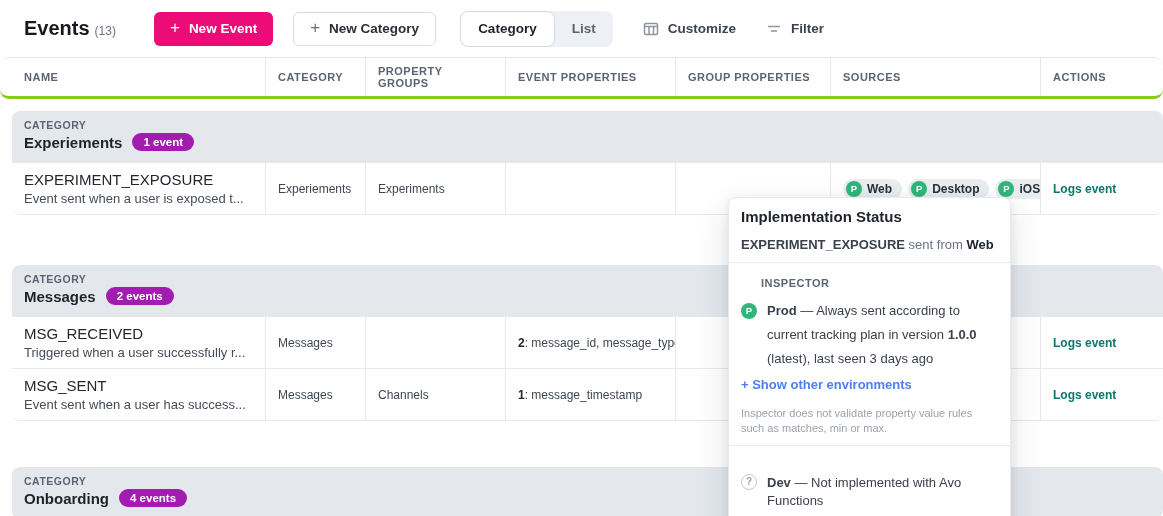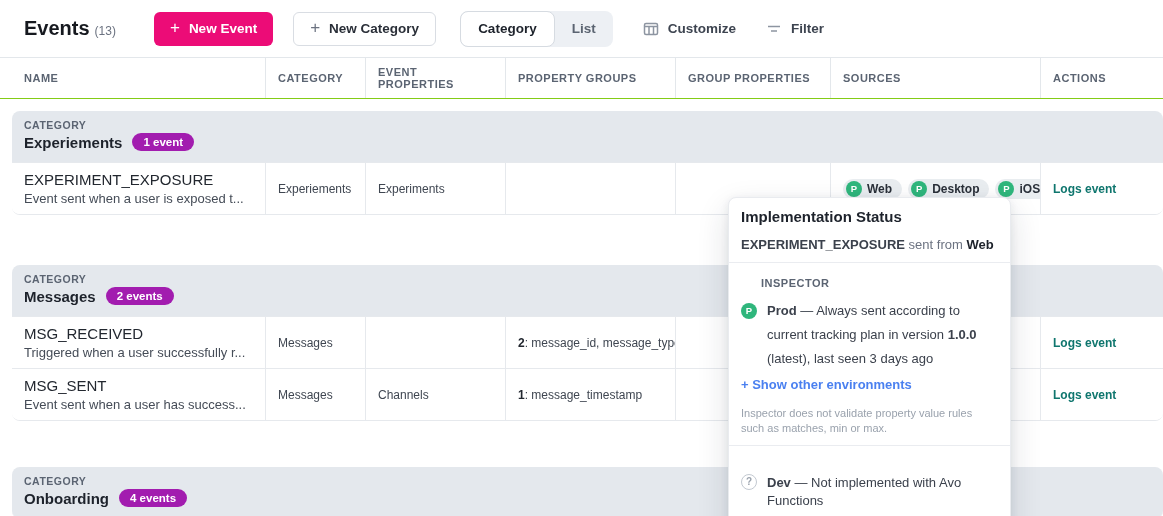--- a/index.html
+++ b/index.html
@@ -18,21 +18,21 @@
   .plus { font-size:17px; font-weight:400; color:#6b7280; line-height:1; position:relative; top:-1px;}
   .segmented { margin-left:24px; display:flex; background:#edf0f4; border-radius:8px; height:36px; align-items:stretch; }
   .seg { display:flex; align-items:center; padding:0 17px; font-size:13.5px; font-weight:700; color:#5b6471; cursor:pointer; border-radius:8px;}
   .seg.active { background:#fff; border:1px solid #d6dbe1; color:#1d222b; }
   .tool-link { display:inline-flex; align-items:center; gap:9px; margin-left:30px;
     font-size:13.5px; font-weight:700; color:#3d4450; cursor:pointer; background:none; border:none; font-family:inherit;}
   .tool-icon { display:inline-flex; color:#8d95a1; }
 
   
   .thead { display:grid; grid-template-columns:265px 100px 140px 170px 155px 210px 1fr; height:42px;
-    border-top:1px solid #e3e7eb; border-bottom:1px solid #84cc16; }
+    border-top:1px solid #e3e7eb; border-bottom:3px solid #84cc16;border-radius:9px; }
   .thead > div { display:flex; align-items:center; padding:0 12px; font-size:11px; font-weight:700;
     letter-spacing:0.5px; color:#5b6472; border-left:1px solid #e3e7eb; }
   .thead > div:first-child { border-left:none; padding-left:24px; }
 
   
   .section { margin-left:12px; border-radius:8px; overflow:hidden; background:#fff; }
   .sec-gap-1 { margin-top:12px; }
   .sec-gap-2 { margin-top:50px; }
   .sec-gap-3 { margin-top:46px; }
   .band { background:#e4e8ed; height:51px; padding:8px 12px 0; }
@@ -115,22 +115,22 @@
         <line x1="5" y1="10" x2="11" y2="10"></line>
       </svg>
     </span>
     <span>Filter</span>
   </button>
 </header>
 
 <div class="thead">
   <div>NAME</div>
   <div>CATEGORY</div>
+  <div>PROPERTY GROUPS</div>
   <div>EVENT PROPERTIES</div>
-  <div>PROPERTY GROUPS</div>
   <div>GROUP PROPERTIES</div>
   <div>SOURCES</div>
   <div>ACTIONS</div>
 </div>
 
 <section class="section sec-gap-1">
   <div class="band">
     <div class="band-label">CATEGORY</div>
     <div class="band-row">
       <span class="band-name">Experiements</span>

